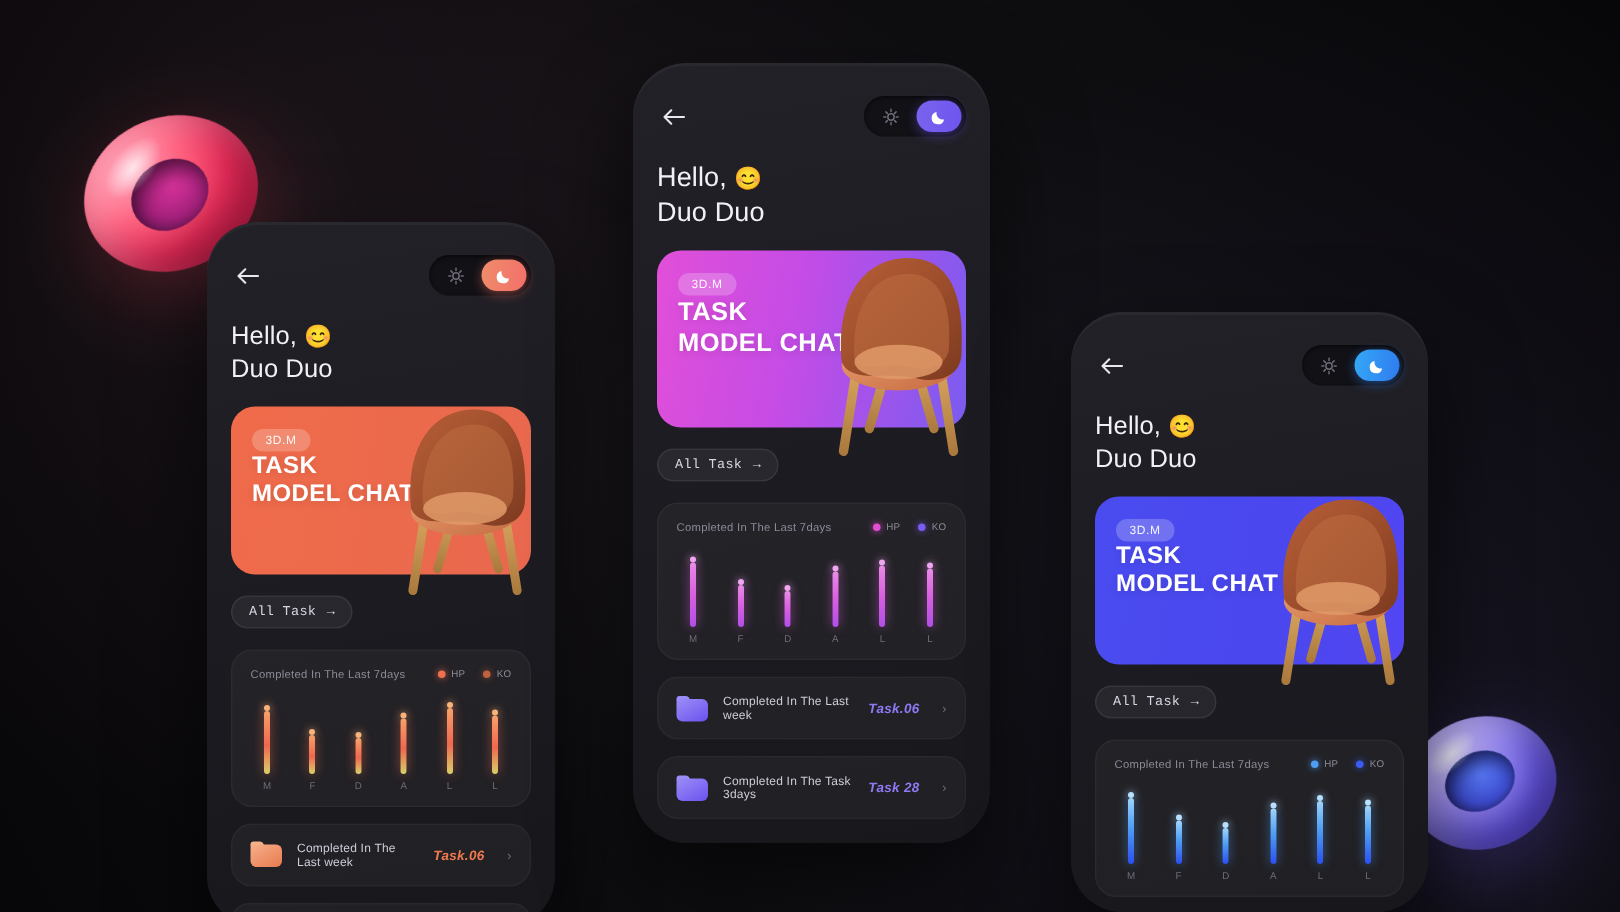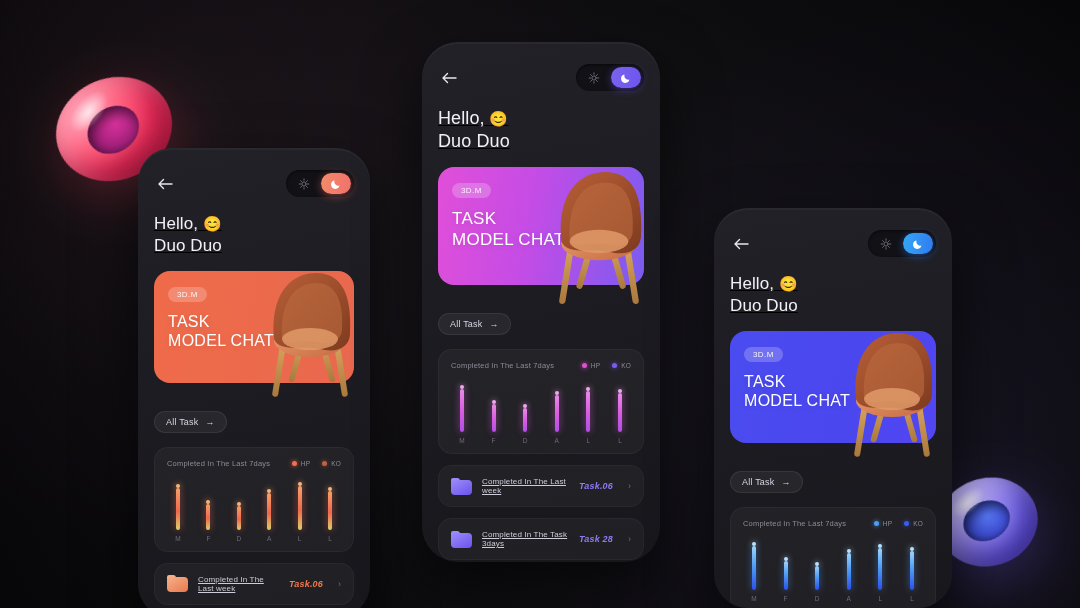--- a/index.html
+++ b/index.html
@@ -111,21 +111,21 @@
     display: flex; align-items: center; justify-content: center;
   }
   .toggle-half svg { width: 12px; height: 12px; }
   .toggle-half.sun { color: #6e6a78; }
   .toggle-half.moon { color: #ffffff; }
   .p-left  .toggle-half.moon { background: linear-gradient(100deg,#f08c6a,#f2706a); box-shadow: 0 2px 8px rgba(240,110,100,0.45); }
   .p-center .toggle-half.moon { background: linear-gradient(100deg,#7b63ef,#6d55ee); box-shadow: 0 2px 8px rgba(110,85,235,0.45); }
   .p-right .toggle-half.moon { background: linear-gradient(100deg,#35a8f5,#2f7bf0); box-shadow: 0 2px 8px rgba(50,130,240,0.45); }
 
   
-  .greeting { margin-top: 16px; text-decoration: underline; }
+  .greeting { margin-top: 16px; }
   .greeting .line {
     color: #f2f0f6;
     font-size: 17px;
     line-height: 1.28;
     font-weight: 400;
     letter-spacing: 0.1px;
     white-space: nowrap;
   }
   .greeting .emoji { font-size: 15px; }
   #phone-center .greeting .line { font-size: 18px; }
@@ -146,50 +146,51 @@
   .badge {
     display: inline-block;
     font-size: 8px;
     color: rgba(255,255,255,0.92);
     background: rgba(255,255,255,0.22);
     border-radius: 999px;
     padding: 3px 9px;
     letter-spacing: 0.4px;
   }
   .hero-title {
-    margin-top: 10px;
+    margin-top: 0;
     color: #fff;
     font-size: 16px;
     line-height: 1.24;
-    font-weight: 400;
+    font-weight: 700;
     letter-spacing: 0.3px;
     text-shadow: 0 1px 6px rgba(0,0,0,0.12);
   }
   #phone-center .hero-title { font-size: 17px; }
 
   
   .chair {
     position: absolute;
     width: 120px; height: 150px;
     right: -16px; bottom: -24px;
     pointer-events: none;
   }
   #phone-center .chair { width: 126px; height: 158px; right: -18px; bottom: -28px; }
 
   
   .chip {
     display: inline-flex; align-items: center; gap: 7px;
-    margin-top: 28px;
+    margin-top: 14px;
     background: rgba(255,255,255,0.055);
     border: 1px solid rgba(255,255,255,0.07);
     border-radius: 999px;
     padding: 5px 11px;
     color: #d8d5e2;
     font-size: 9px;
     letter-spacing: 0.2px;
+    font-family: Liberation Mono, monospace;
   }
   .chip .arrow { font-size: 9px; color: #d8d5e2; }
 
   
   .card {
     margin-top: 14px;
     background: rgba(255,255,255,0.035);
     border: 1px solid rgba(255,255,255,0.045);
     border-radius: 14px;
     padding: 11px 12px 9px 12px;
@@ -254,21 +255,21 @@
   }
   .folder .tab {
     position: absolute; left: 0; top: 0; width: 9px; height: 4px;
     border-radius: 2px 3px 0 0;
   }
   .p-left .folder .back  { background: linear-gradient(150deg,#f6b089,#e8794f); }
   .p-left .folder .tab   { background: #f6b089; }
   .p-center .folder .back{ background: linear-gradient(150deg,#9b8df7,#6a52ee); }
   .p-center .folder .tab { background: #9b8df7; }
 
-  .task-label { flex: 1; font-size: 8px; color: #cfccd9; letter-spacing: 0.15px; text-decoration: underline; }
+  .task-label { flex: 1; font-size: 8px; color: #cfccd9; letter-spacing: 0.15px; }
   .task-value { font-size: 9px; font-weight: 700; font-style: italic; letter-spacing: 0.2px; }
   .p-left .task-value   { color: #ef7a4f; }
   .p-center .task-value { color: #8f79f5; }
   .task-chevron { font-size: 9px; color: #6f6c7a; margin-left: 5px; }
 </style>
 </head>
 <body>
 
 <div class="stage">
 

